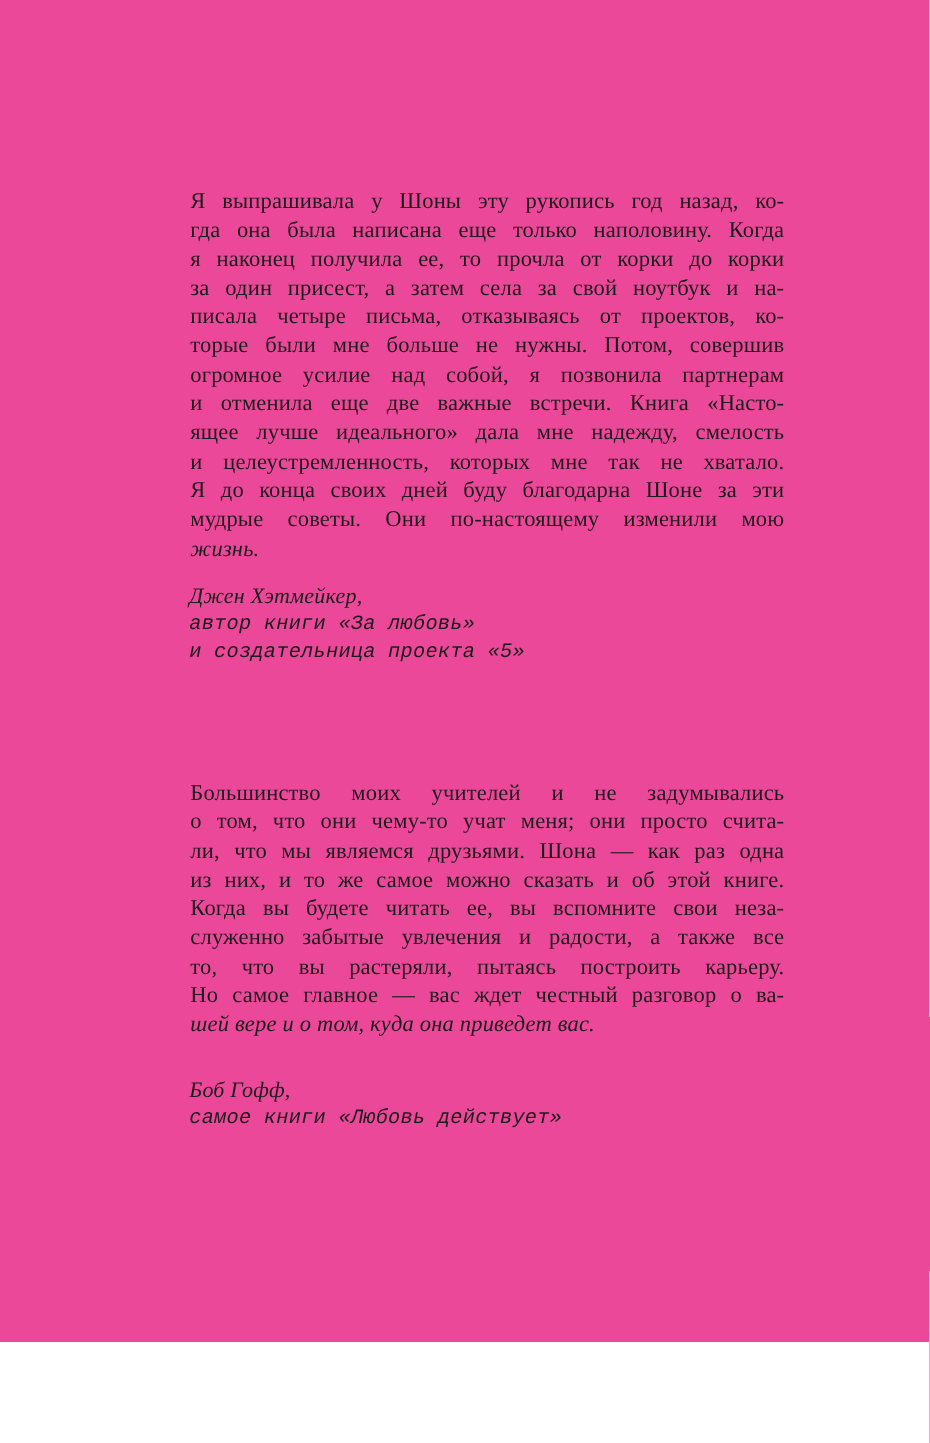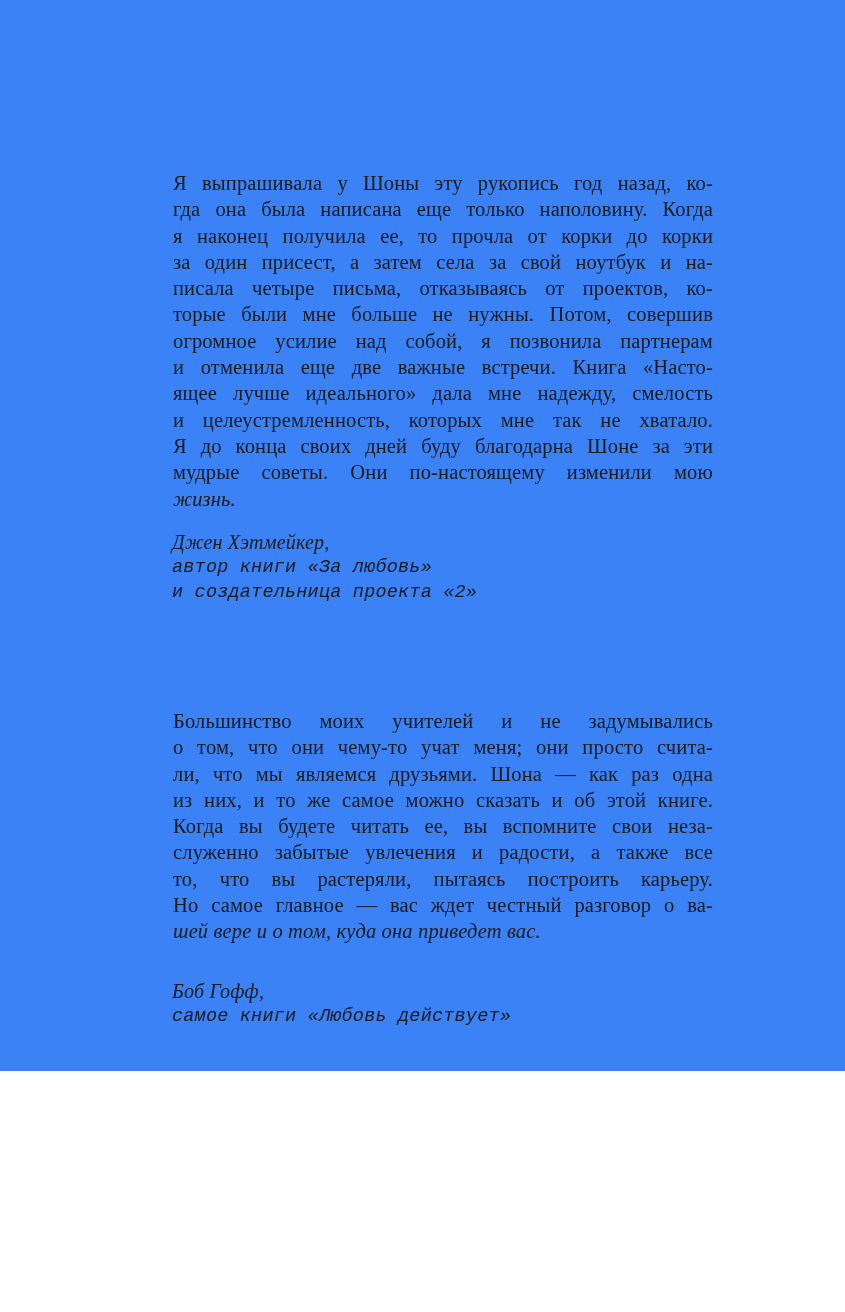--- a/index.html
+++ b/index.html
@@ -4,22 +4,22 @@
 <style>
   * { margin: 0; padding: 0; box-sizing: border-box; }
   html, body {
     width: 845px;
     background: #ffffff;
     font-family: "Liberation Serif", "DejaVu Serif", serif;
   }
   .page {
     position: relative;
     width: 845px;
-    height: 1071px;
-    background: #3b82f6;
+    height: 1220px;
+    background: #ec4899;
     color: #1b1b1b;
     overflow: hidden;
   }
   .para {
     position: absolute;
     left: 173px;
     width: 540px;
     font-size: 20.5px;
     line-height: 26.3px;
     letter-spacing: 0.15px;
@@ -74,21 +74,21 @@
       <div class="line">и отменила еще две важные встречи. Книга «Насто-</div>
       <div class="line">ящее лучше идеального» дала мне надежду, смелость</div>
       <div class="line">и целеустремленность, которых мне так не хватало.</div>
       <div class="line">Я до конца своих дней буду благодарна Шоне за эти</div>
       <div class="line">мудрые советы. Они по-настоящему изменили мою</div>
       <div class="line last">жизнь.</div>
     </div>
     <div class="attribution attr-1">
       <div class="attr-name">Джен Хэтмейкер,</div>
       <div class="attr-line">автор книги «За любовь»</div>
-      <div class="attr-line">и создательница проекта «2»</div>
+      <div class="attr-line">и создательница проекта «5»</div>
     </div>
   </section>
 
   <section>
     <div class="para para-2">
       <div class="line">Большинство моих учителей и не задумывались</div>
       <div class="line">о том, что они чему-то учат меня; они просто счита-</div>
       <div class="line">ли, что мы являемся друзьями. Шона — как раз одна</div>
       <div class="line">из них, и то же самое можно сказать и об этой книге.</div>
       <div class="line">Когда вы будете читать ее, вы вспомните свои неза-</div>

